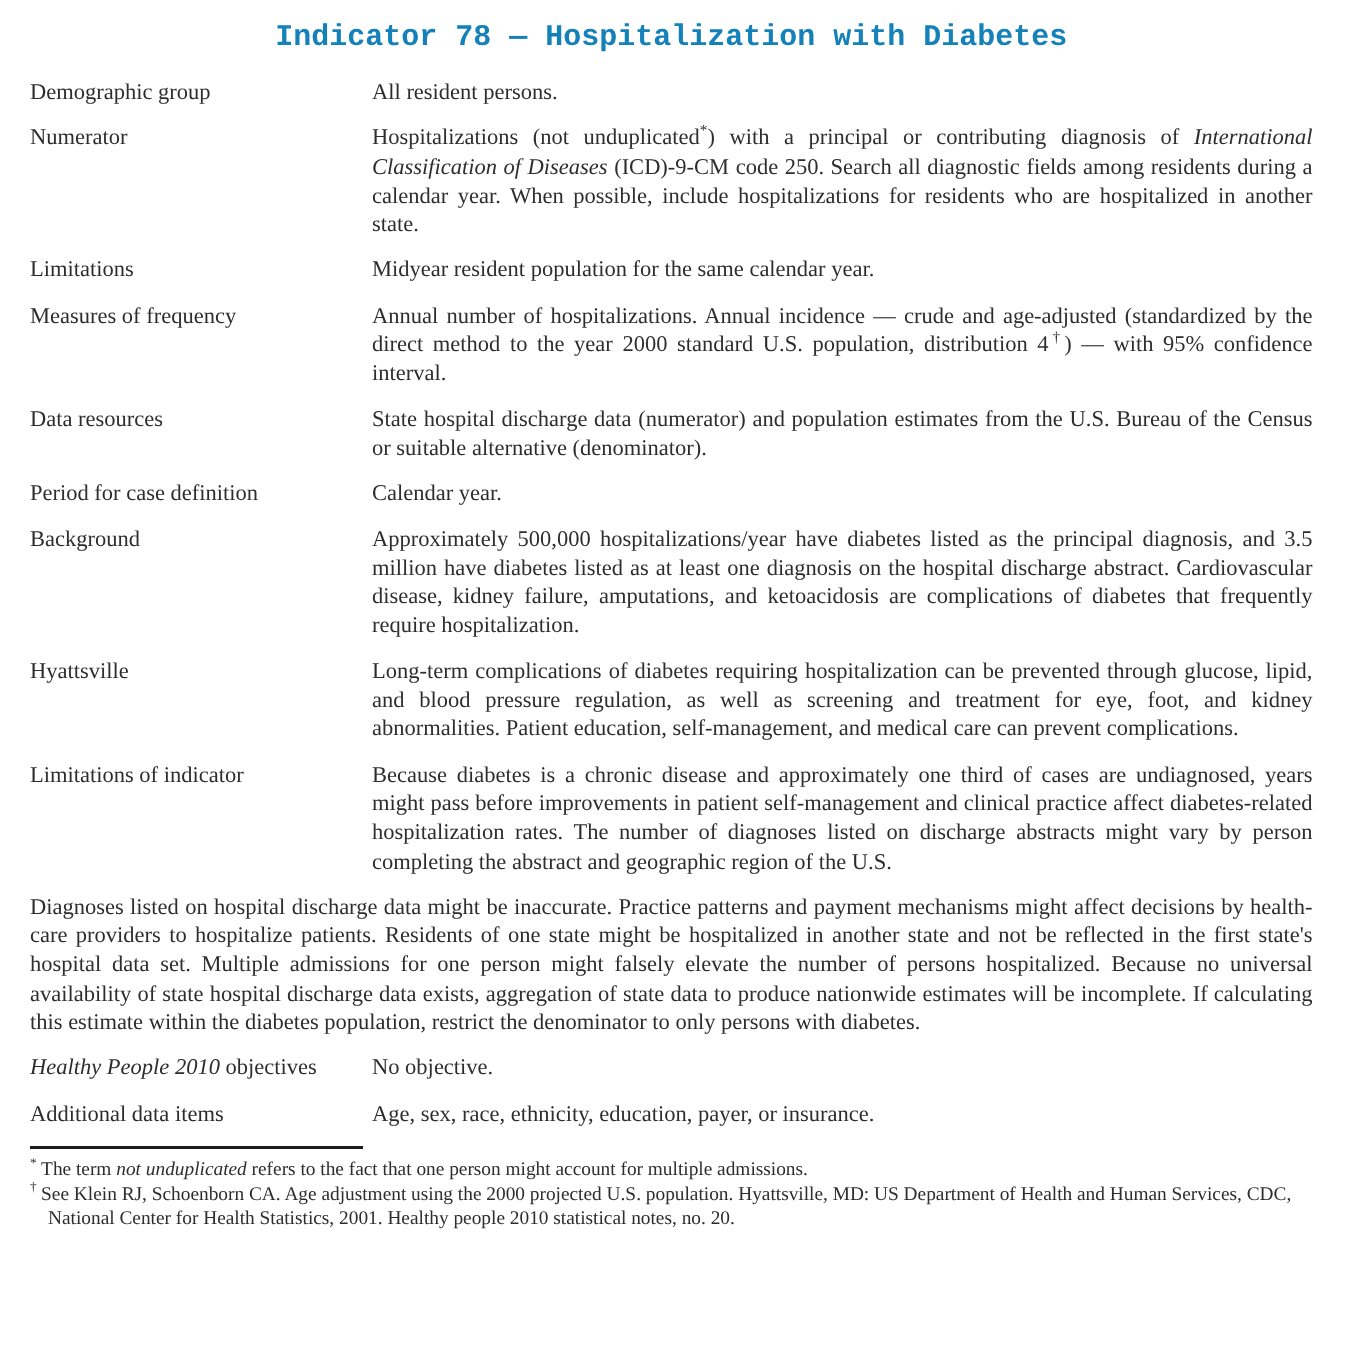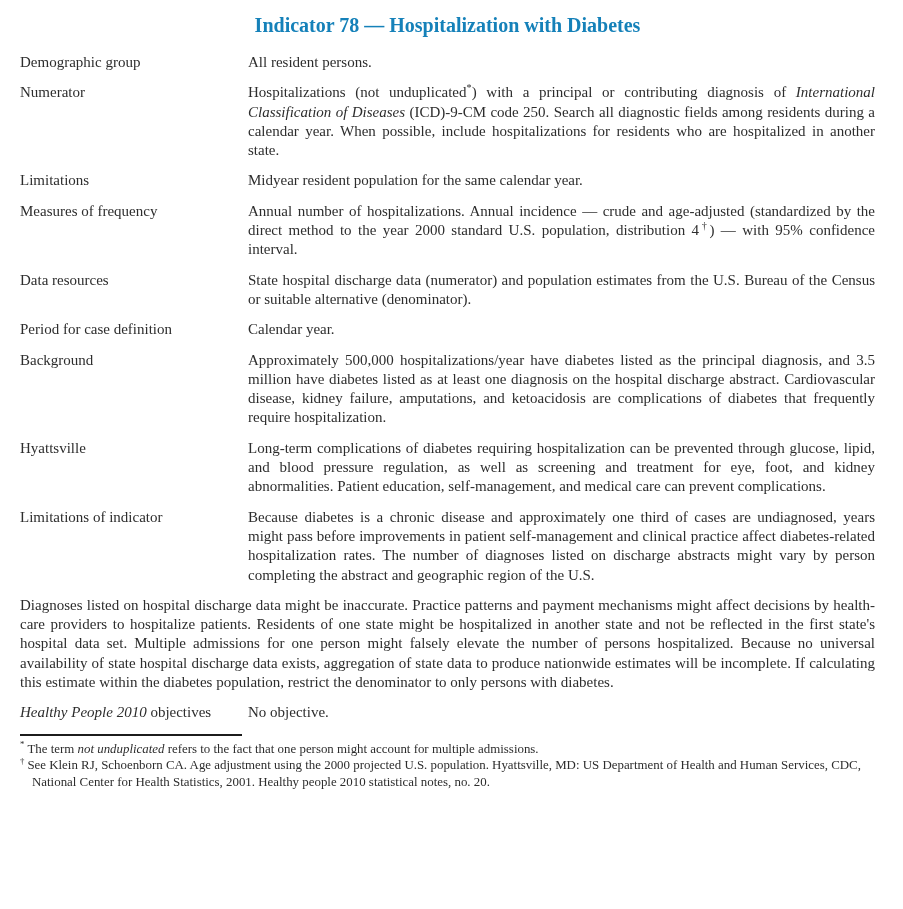--- a/index.html
+++ b/index.html
@@ -6,21 +6,21 @@
   body {
     width: 903px;
     height: 909px;
     background: #ffffff;
     font-family: "Liberation Serif", "DejaVu Serif", serif;
     color: #2d2d2d;
     overflow: hidden;
   }
   .page { padding: 8px 28px 0 20px; }
   .title {
-    font-family: Liberation Serif, serif;
+    font-family: Liberation Mono, monospace;
     font-weight: bold;
     font-size: 20px;
     text-align: center;
     margin: 6px 0 16px 0;
   }
   .deflist { }
   .row {
     display: flex;
     margin-bottom: 11px;
     font-size: 15px;
@@ -88,19 +88,23 @@
         <div class="label"><span>Limitations of indicator</span></div>
         <div class="desc"><span>Because diabetes is a chronic disease and approximately one third of cases are undiagnosed, years might pass before improvements in patient self-management and clinical practice affect diabetes-related hospitalization rates. The number of diagnoses listed on discharge abstracts might vary by person completing the abstract and geographic region of the U.S.</span></div>
       </div>
       <div class="row">
         <div class="desc"><span>Diagnoses listed on hospital discharge data might be inaccurate. Practice patterns and payment mechanisms might affect decisions by health-care providers to hospitalize patients. Residents of one state might be hospitalized in another state and not be reflected in the first state's hospital data set. Multiple admissions for one person might falsely elevate the number of persons hospitalized. Because no universal availability of state hospital discharge data exists, aggregation of state data to produce nationwide estimates will be incomplete. If calculating this estimate within the diabetes population, restrict the denominator to only persons with diabetes.</span></div>
       </div>
       <div class="row">
         <div class="label"><i>Healthy People 2010</i><span> objectives</span></div>
         <div class="desc"><span>No objective.</span></div>
       </div>
+      <div class="row">
+        <div class="label"><span>Additional data items</span></div>
+        <div class="desc"><span>Age, sex, race, ethnicity, education, payer, or insurance.</span></div>
+      </div>
     </div>
   <div class="rule"></div>
   <div class="footnotes">
       <div class="footnote"><sup class="fn-marker">*</sup><span>The term </span><i>not unduplicated</i><span> refers to the fact that one person might account for multiple admissions.</span></div>
       <div class="footnote"><sup class="fn-marker">†</sup><span>See Klein RJ, Schoenborn CA. Age adjustment using the 2000 projected U.S. population. Hyattsville, MD: US Department of Health and Human Services, CDC, National Center for Health Statistics, 2001. Healthy people 2010 statistical notes, no. 20.</span></div>
     </div>
 </div>
 
 </body></html>

